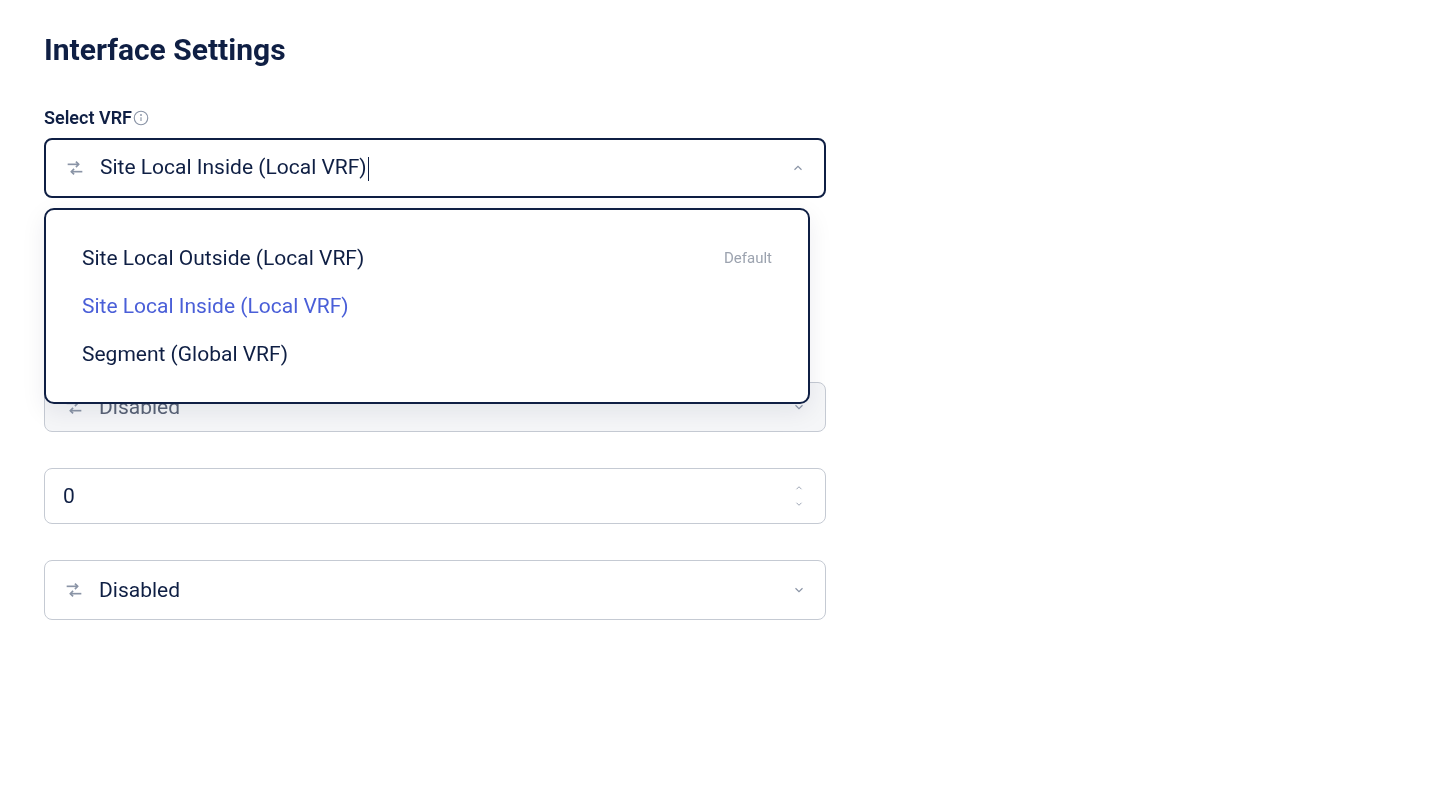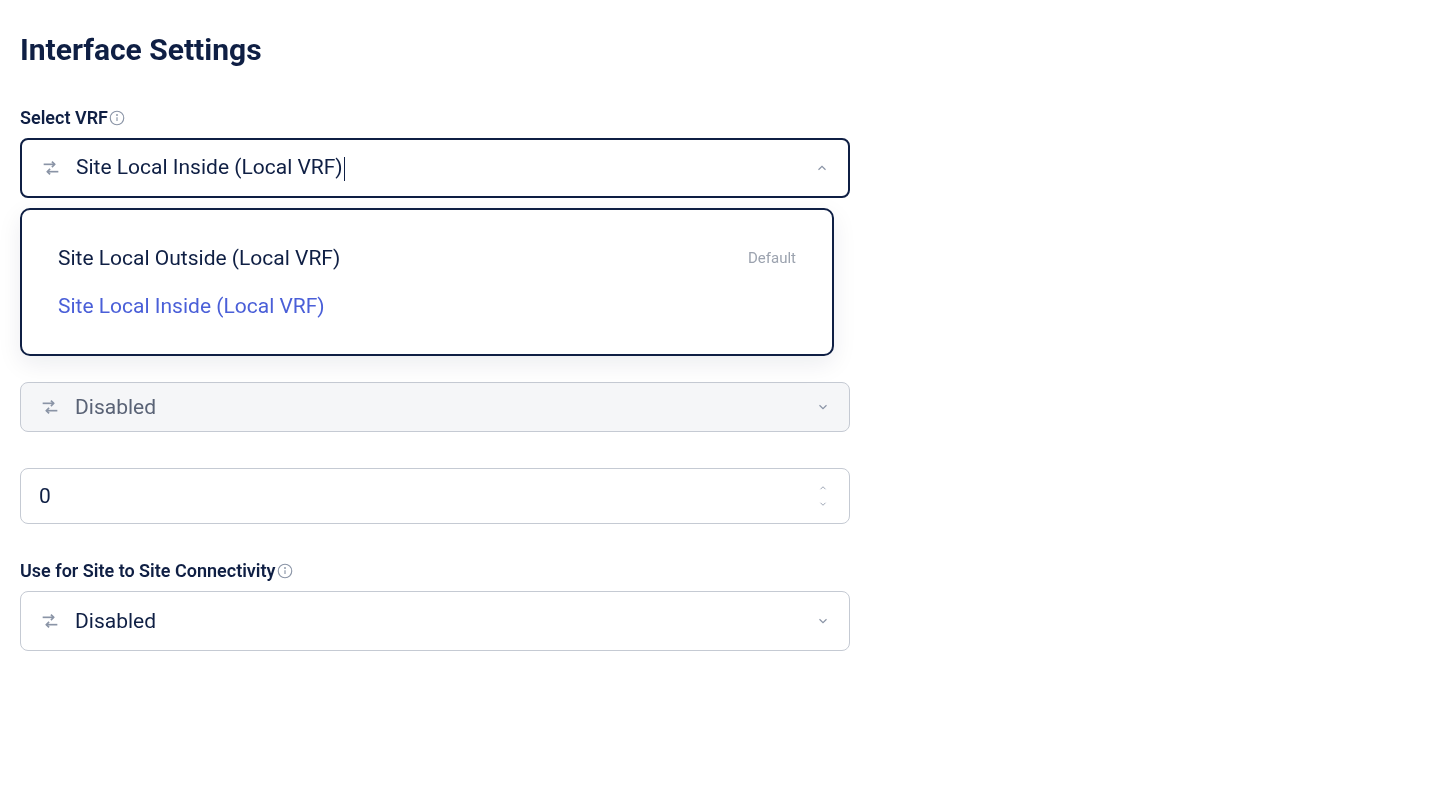--- a/index.html
+++ b/index.html
@@ -8,21 +8,21 @@
     padding: 0;
   }
   body {
     font-family: -apple-system, BlinkMacSystemFont, "Segoe UI", Roboto, Helvetica, Arial, sans-serif;
     background: #ffffff;
     width: 1440px;
     height: 786px;
     overflow: hidden;
   }
   .page {
-    padding: 32px 20px;
+    padding: 32px 44px;
     width: 870px;
   }
   .page-title {
     font-size: 30px;
     font-weight: 700;
     color: #0f1f44;
     margin-bottom: 40px;
   }
   .field-group {
     margin-bottom: 36px;
@@ -231,20 +231,23 @@
       </span>
     </div>
 
     <div class="dropdown-panel">
       <div class="dropdown-option">
         <span>Site Local Outside (Local VRF)</span>
         <span class="option-badge">Default</span>
       </div>
       <div class="dropdown-option selected">
         <span>Site Local Inside (Local VRF)</span>
+      </div>
+      <div class="dropdown-option">
+        <span>Segment (Global VRF)</span>
       </div>
     </div>
   </div>
 
   <div class="hidden-behind">
     <div class="peek-disabled">
       <span class="swap-icon">
         <svg viewBox="0 0 24 24">
             <path d="M4 8h12"></path>
             <path d="M13 5l3 3-3 3"></path>
@@ -273,30 +276,20 @@
         <span class="spinner-btn">
           <svg viewBox="0 0 24 24">
               <polyline points="6 9 12 15 18 9"></polyline>
             </svg>
         </span>
       </div>
     </div>
   </div>
 
   <div class="field-group">
-    <div class="field-label-row">
-      <span class="field-label">Use for Site to Site Connectivity</span>
-      <span class="info-icon">
-        <svg viewBox="0 0 24 24">
-            <circle cx="12" cy="12" r="9"></circle>
-            <line x1="12" y1="11" x2="12" y2="16"></line>
-            <circle cx="12" cy="8" r="0.5" fill="currentColor"></circle>
-          </svg>
-      </span>
-    </div>
     <div class="select-box">
       <span class="swap-icon">
         <svg viewBox="0 0 24 24">
             <path d="M4 8h12"></path>
             <path d="M13 5l3 3-3 3"></path>
             <path d="M20 16H8"></path>
             <path d="M11 13l-3 3 3 3"></path>
           </svg>
       </span>
       <span class="select-value">Disabled</span>

